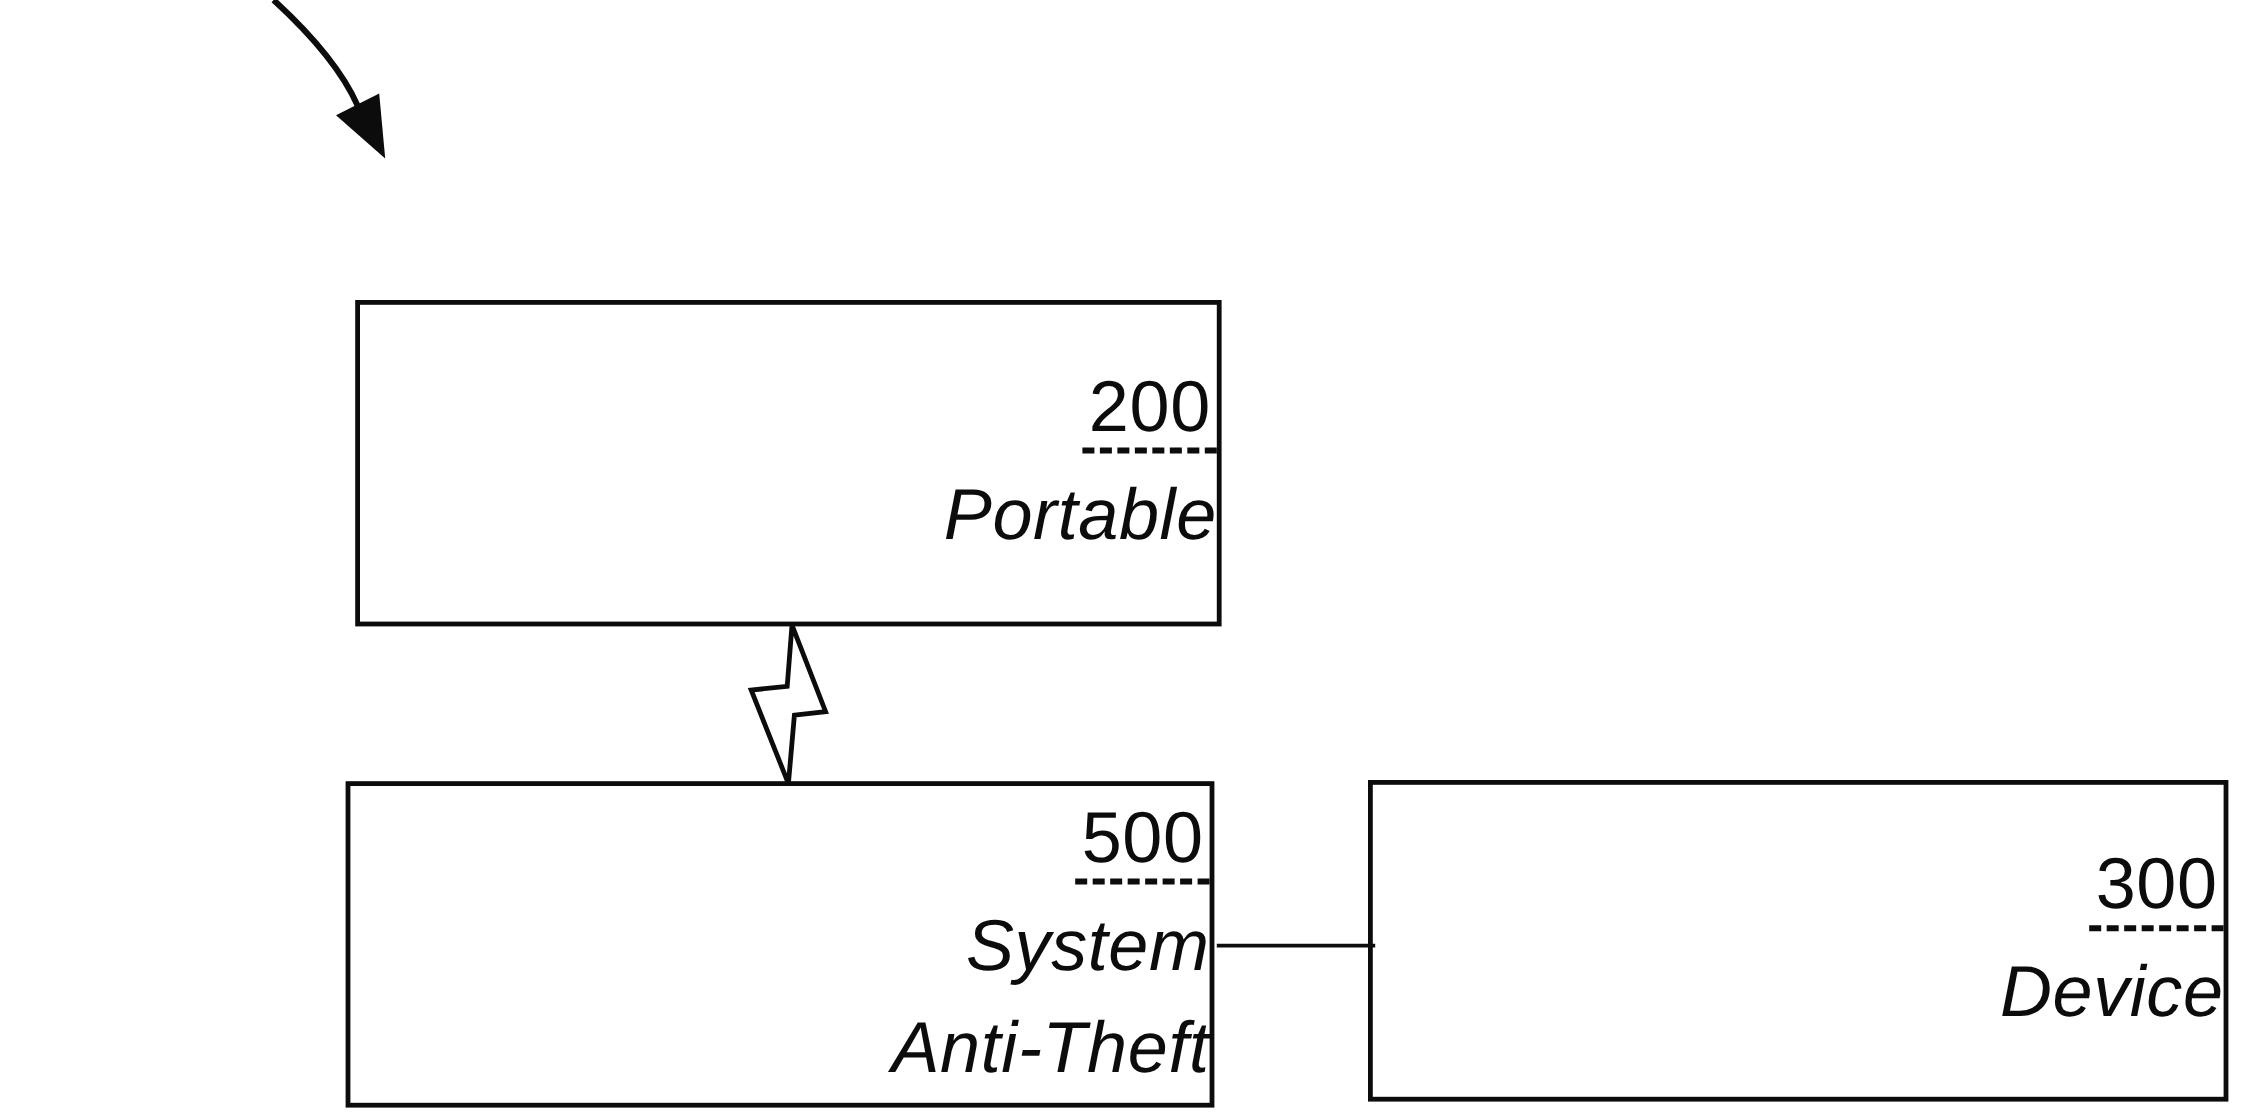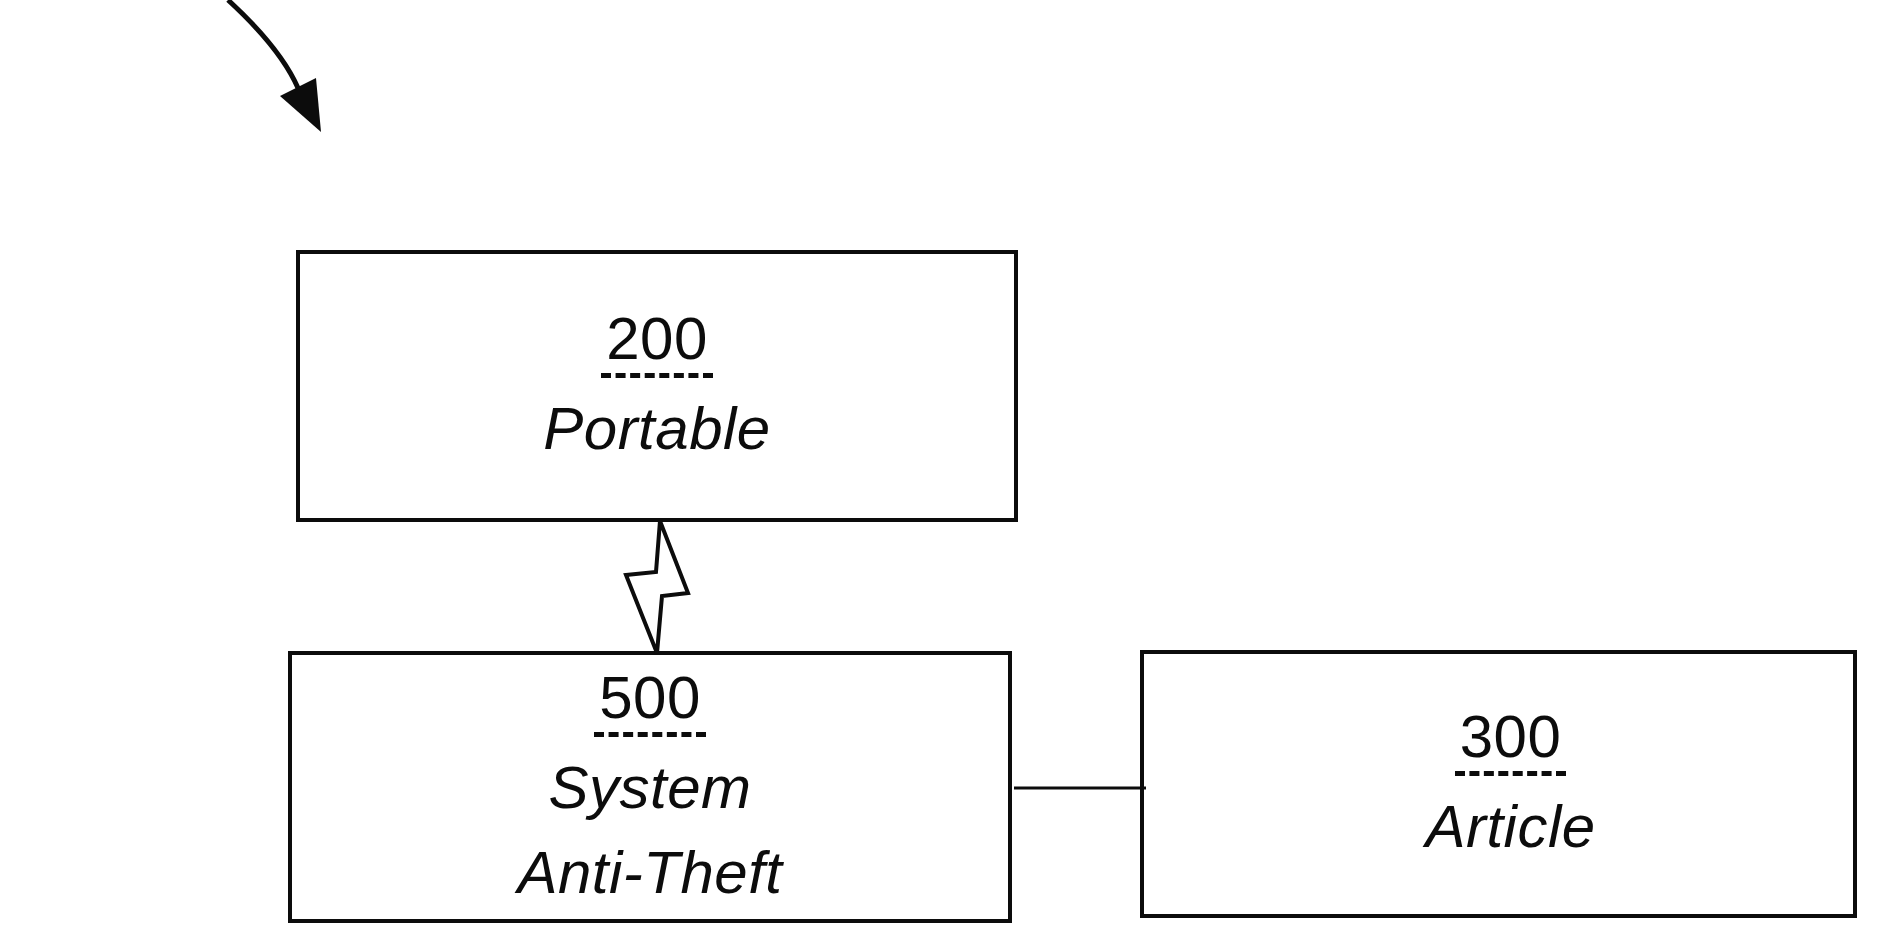--- a/index.html
+++ b/index.html
@@ -24,21 +24,21 @@
     height: 933px;
     pointer-events: none;
   }
   .box {
     position: absolute;
     box-sizing: border-box;
     border: 4px solid #0c0c0c;
     background: #ffffff;
     display: flex;
     flex-direction: column;
-    align-items: center;
+    align-items: flex-end;
     justify-content: center;
     text-align: center;
     font-size: 60px;
     line-height: 85px;
     font-weight: 400;
     letter-spacing: 0.5px;
   }
   .box-device {
     left: 296px;
     top: 250px;
@@ -93,21 +93,21 @@
       <span class="refnum">500</span>
     </div>
     <div class="line">System</div>
     <div class="line">Anti-Theft</div>
   </div>
 
   <div class="box box-article">
     <div class="refline">
       <span class="refnum">300</span>
     </div>
-    <div class="line">Article</div>
+    <div class="line">Device</div>
   </div>
 
   <svg class="overlay" viewBox="0 0 1877 933">
 
     <g>
       <path d="M 228,0 C 252,22 283,54 298,88" fill="none" stroke="#0c0c0c" stroke-width="5"></path>
       <polygon points="280,96 316,78 321,132" fill="#0c0c0c"></polygon>
     </g>
 
     <line x1="1014" y1="788" x2="1146" y2="788" stroke="#0c0c0c" stroke-width="3"></line>

